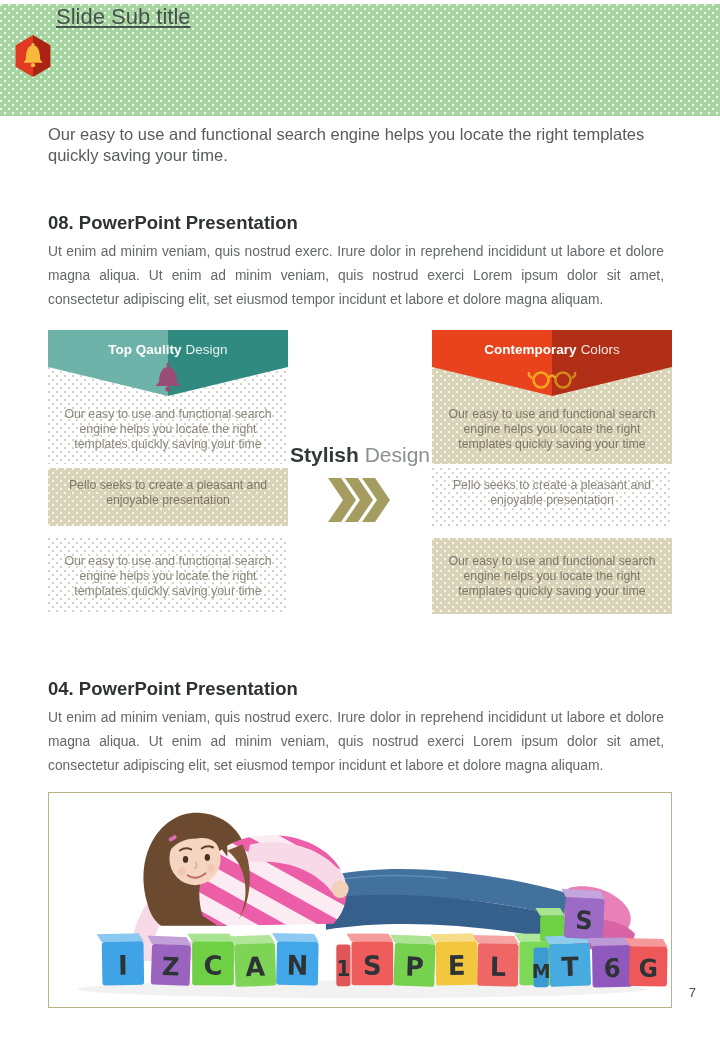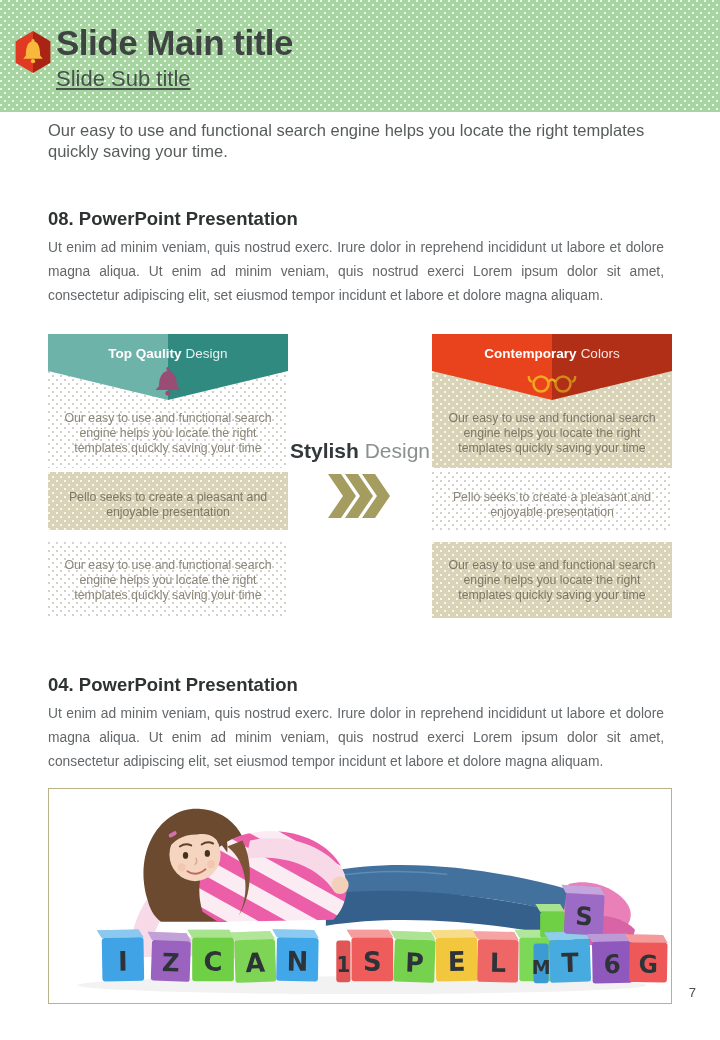--- a/index.html
+++ b/index.html
@@ -33,21 +33,21 @@
   .sec-heading{
     margin:46px 0 0 0;font-size:18.5px;line-height:22px;font-weight:700;color:#2e3233;
   }
   .sec-heading.second{margin-top:66px;}
   .sec-body{
     margin:6px 8px 0 0;font-size:13.8px;line-height:24px;color:#63676a;
     text-align:justify;max-width:624px;
   }
   
   .cols{position:relative;height:290px;margin-top:10px;}
-  .col{position:absolute;top:16px;width:240px;}
+  .col{position:absolute;top:8px;width:240px;}
   .col.left{left:0;}
   .col.right{left:384px;}
   .col .hdr{position:relative;z-index:2;display:block;}
   .pbox{
     width:240px;box-sizing:border-box;text-align:center;
     font-size:12.3px;line-height:15px;color:#84806f;
     padding:8px 12px;
   }
   .dot-white{
     background-color:#ffffff;
@@ -59,21 +59,21 @@
   }
   .dot-beige{
     background-color:#d9d3b8;
     background-image:
       radial-gradient(circle at 1px 1px, rgba(255,255,255,.8) .8px, rgba(255,255,255,0) 1.4px),
       radial-gradient(circle at 1px 1px, rgba(255,255,255,.8) .8px, rgba(255,255,255,0) 1.4px);
     background-size:8px 8px;background-position:0 0,4px 4px;
     color:#7d7865;
   }
   .box1{margin-top:-29px;height:97px;padding-top:40px;position:relative;z-index:1;}
-  .box2{margin-top:4px;height:58px;padding-top:18px;}
+  .box2{margin-top:4px;height:58px;padding-top:10px;}
   .box3{margin-top:12px;height:76px;padding-top:16px;}
   .centercol{position:absolute;left:240px;top:0;width:144px;text-align:center;}
   .stylish{margin-top:121px;font-size:21px;color:#8a8f90;}
   .stylish b{color:#33393b;font-weight:700;}
   .chevrons{margin-top:10px;}
   
   .photo-frame{
     margin-top:14px;border:1px solid #b9b28a;background:#fff;
     width:622px;height:214px;overflow:hidden;
   }
@@ -88,21 +88,20 @@
 <header class="band">
   <svg class="logo" width="40" height="44" viewBox="0 0 36 43">
     <polygon points="18,1 18,42 1,32 1,11" fill="#e03a22"></polygon>
     <polygon points="18,1 35,11 35,32 18,42" fill="#ab2413"></polygon>
     <g>
       <circle cx="18" cy="10.5" r="1.6" fill="#f6b93c"></circle>
       <path d="M11,25 C11,15 14,11 18,11 C22,11 25,15 25,25 L27.5,28 L8.5,28 Z" fill="#f6b93c"></path>
       <circle cx="18" cy="30.5" r="2.1" fill="#f6b93c"></circle>
     </g>
   </svg>
-  <h1>Slide Main title</h1>
   <div class="subtitle">Slide Sub title</div>
 </header>
 
 <div class="content">
 
   <p class="intro">Our easy to use and functional search engine helps you locate the right templates quickly saving your time.</p>
 
   <h3 class="sec-heading">08. PowerPoint Presentation</h3>
   <p class="sec-body">Ut enim ad minim veniam, quis nostrud exerc. Irure dolor in reprehend incididunt ut labore et dolore magna aliqua. Ut enim ad minim veniam, quis nostrud exerci  Lorem ipsum dolor sit amet, consectetur adipiscing elit, set eiusmod tempor incidunt et labore et dolore magna aliquam.</p>
 

